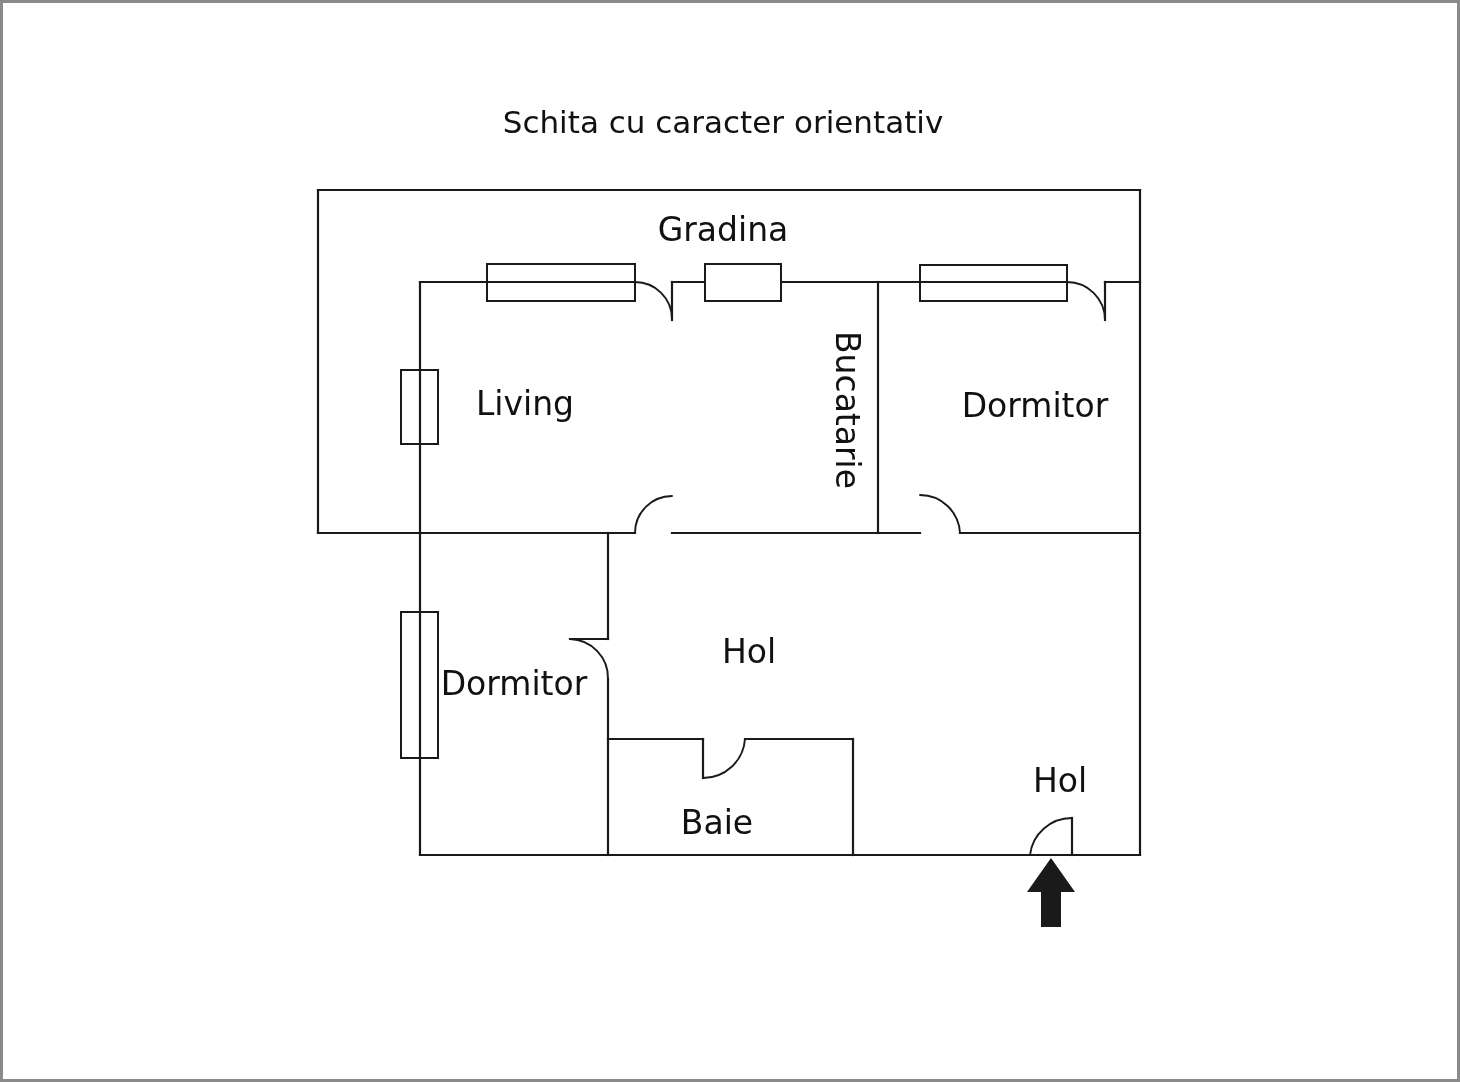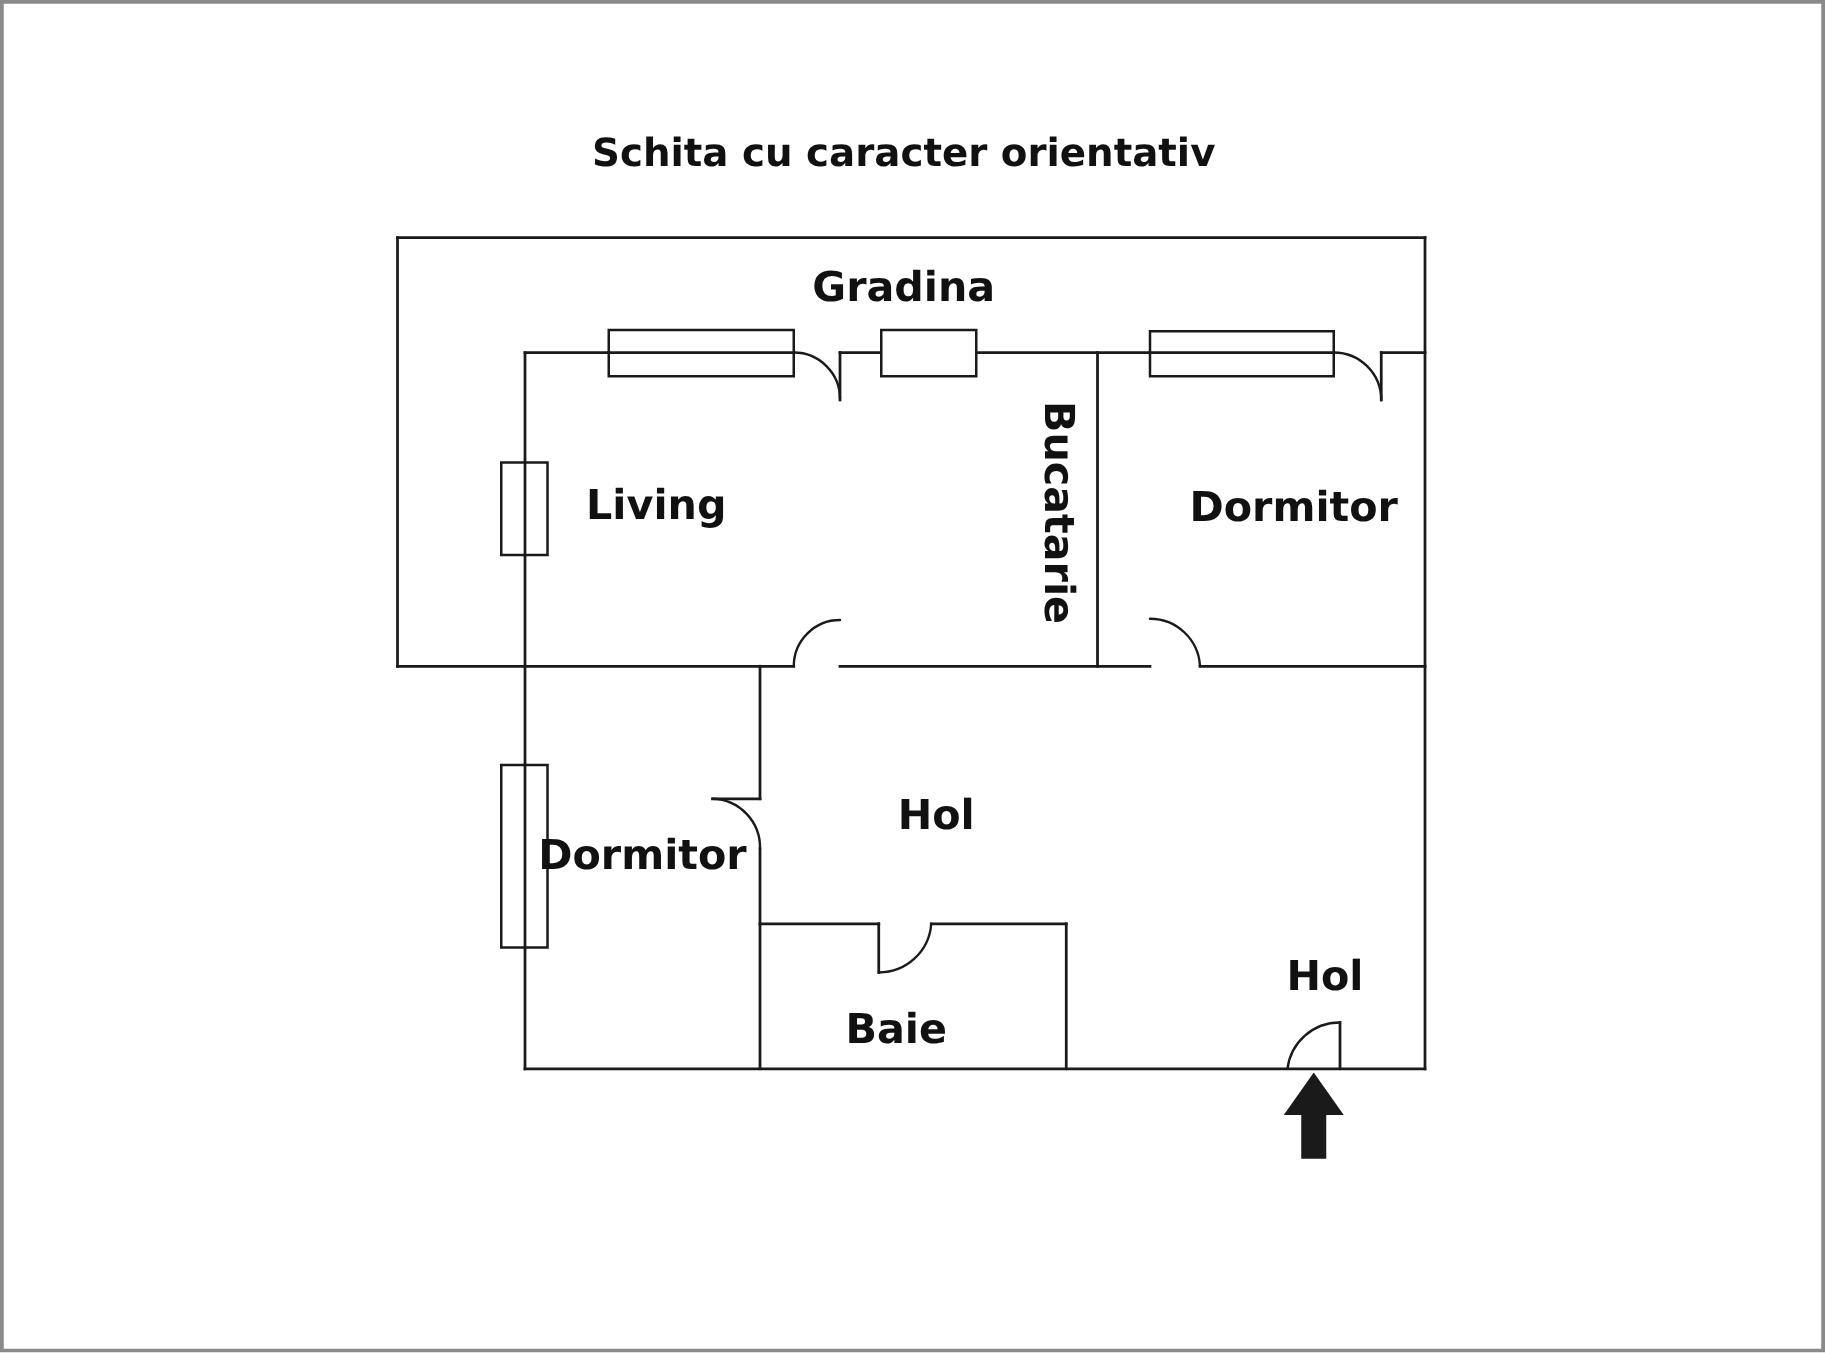--- a/index.html
+++ b/index.html
@@ -11,21 +11,20 @@
     width: 1460px;
     height: 1082px;
     font-family: "DejaVu Sans", sans-serif;
   }
   #page {
     position: relative;
     width: 1460px;
     height: 1082px;
     background: #ffffff;
     box-sizing: border-box;
-    font-weight: bold;
   }
   #outer-frame {
     position: absolute;
     left: 0;
     top: 0;
     width: 1460px;
     height: 1082px;
     box-sizing: border-box;
     border: 3px solid #8a8a8a;
     pointer-events: none;

